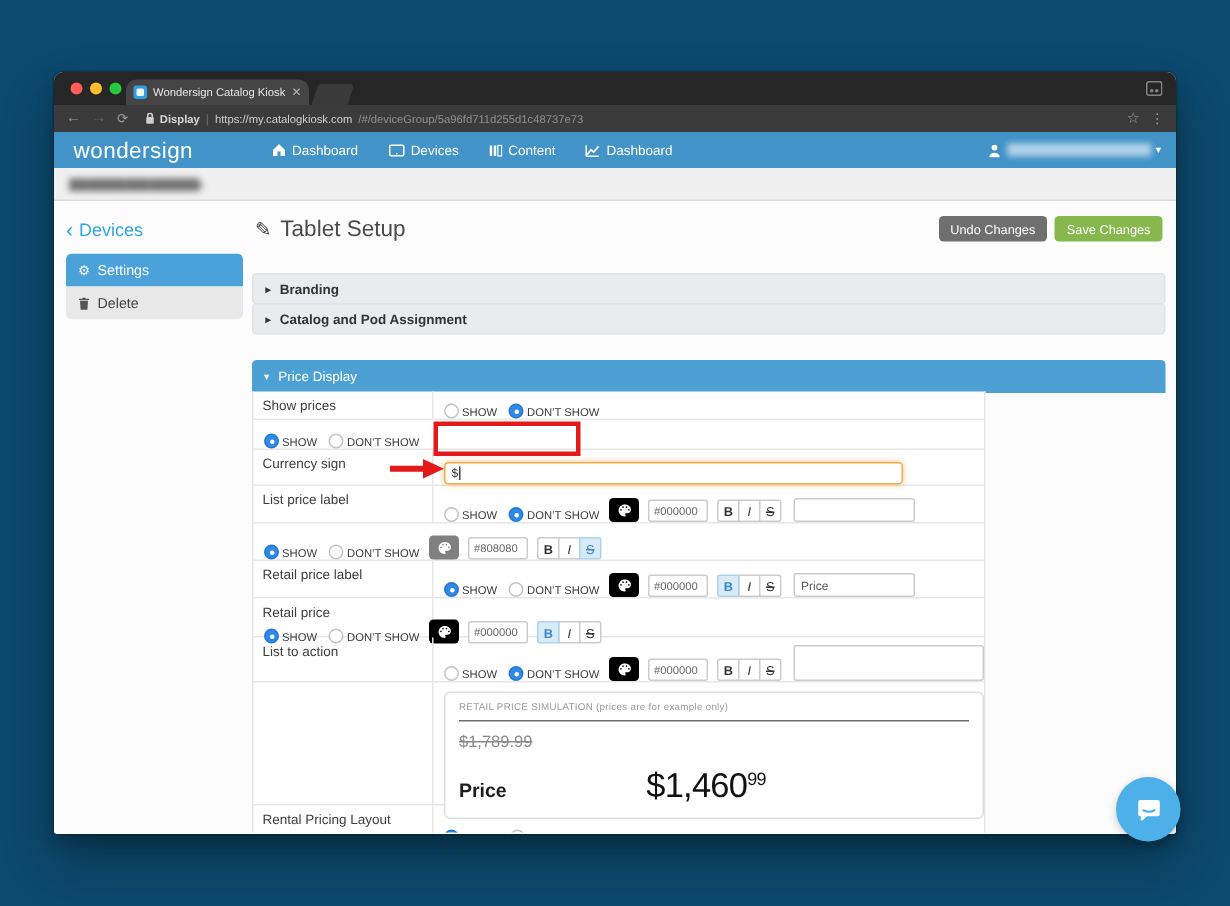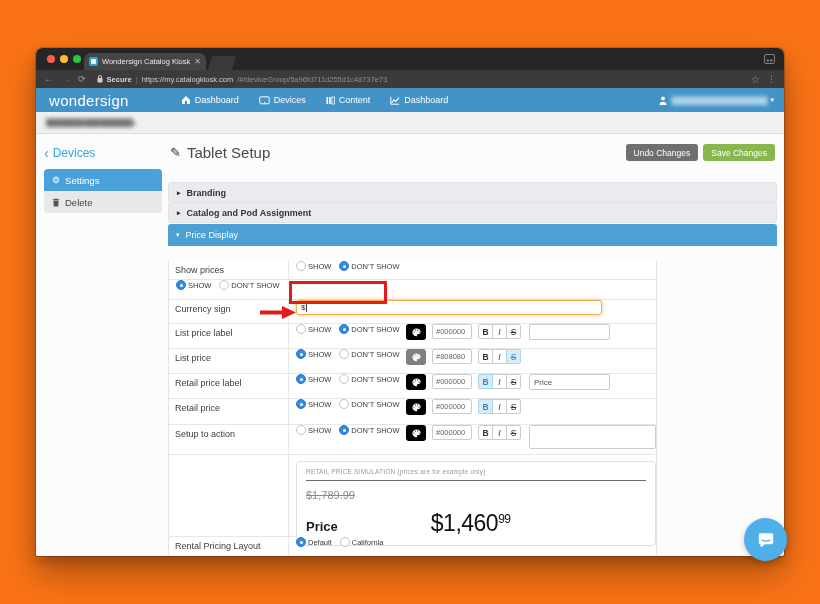--- a/index.html
+++ b/index.html
@@ -1,17 +1,17 @@
 <!DOCTYPE html>
 <html><head>
 <meta charset="utf-8">
 <style>
   * { margin:0; padding:0; box-sizing:border-box; }
   html,body { background:#fff; font-family:"Liberation Sans", sans-serif; }
-  .stage { position:relative; width:820px; height:604px; background:#f97316; overflow:hidden;padding-left:28px; }
+  .stage { position:relative; width:820px; height:604px; background:#0c4a6e; overflow:hidden;padding-left:28px; }
 
   
   .window { position:absolute; left:36px; top:48px; width:748px; height:508px;
     border-radius:6px 6px 2px 2px; overflow:hidden; background:#fff;
     box-shadow:0 0 0 1px rgba(0,0,0,.18), 0 18px 34px rgba(0,0,0,.30), 0 6px 12px rgba(0,0,0,.18); }
 
   .titlebar { position:relative; height:22px; background:#262626; }
   .lights { position:absolute; left:11px; top:7px; display:flex; gap:5px; }
   .light { width:8px; height:8px; border-radius:50%; }
   .light.red{background:#ff5e57}.light.yellow{background:#ffbd2e}.light.green{background:#28c840}
@@ -72,21 +72,21 @@
   .acc { position:absolute; left:0; width:609px; height:21px; border-radius:3px; display:flex; align-items:center;
     gap:6px; padding-left:8px; font-size:9px; }
   .acc.collapsed { background:#e9ebee; border:1px solid #dfe2e6; color:#333;font-weight:bold; }
   .acc.open { background:#4da0d4; color:#fff; height:22px; border-radius:3px 3px 0 0; }
   .acc-caret { font-size:7px; }
 
   .rows { position:absolute; left:0; top:127px; width:489px; background:#fff;
     border-left:1px solid #e4e4e4; border-right:1px solid #e4e4e4; }
   .frow { display:flex; border-bottom:1px solid #e7e7e7; }
   .fcell-label { width:120px; flex:none; border-right:1px solid #e7e7e7; padding:4px 3px 0 6px; font-size:9px; color:#3d3d3d; }
-  .fcell-ctrl { flex:1; display:flex; align-items:flex-start; padding-left:7px; min-width:0; }
+  .fcell-ctrl { flex:1; display:flex; align-items:flex-end; padding-left:7px; min-width:0; }
 
   .radio-zone { width:102px; flex:none; display:flex; align-items:center; gap:8px; }
   .radio-opt { display:flex; align-items:center; gap:2px; }
   .radio { width:10px; height:10px; border-radius:50%; border:1px solid #c3c3c3; background:#fff; flex:none; position:relative; }
   .radio.checked { background:#2e8ae6; border-color:#2779cf; }
   .radio.checked::after { content:""; position:absolute; left:3px; top:3px; width:3px; height:3px; border-radius:50%; background:#fff; }
   .rlabel { font-size:7.5px; color:#3a3a3a; white-space:nowrap; }
 
   .swatch { width:20px; height:16px; border-radius:3px; display:flex; align-items:center; justify-content:center; margin-left:8px; flex:none; }
   .hexbox { width:40px; height:15px; border:1px solid #ccc; border-radius:2px; font-size:7.5px; color:#666;
@@ -155,21 +155,21 @@
 
     <div class="urlbar">
       <span class="nav-arrow">←</span>
       <span class="nav-arrow dim">→</span>
       <span class="reload">⟳</span>
       <span class="urltext">
         <svg width="6" height="8" viewBox="0 0 6 8">
           <rect x="0.5" y="3" width="5" height="4.5" rx="0.8" fill="#cfcfcf"></rect>
           <path d="M1.5 3V2a1.5 1.5 0 0 1 3 0v1" stroke="#cfcfcf" fill="none"></path>
         </svg>
-        <span class="secure">Secure</span>
+        <span class="secure">Display</span>
         <span class="url-sep">|</span>
         <span class="url-host">https://my.catalogkiosk.com</span>
         <span class="url-path">/#/deviceGroup/5a96fd711d255d1c48737e73</span>
       </span>
       <span class="star">☆</span>
       <span class="kebab">⋮</span>
     </div>
 
     <div class="navbar">
       <span class="brand">wondersign</span>
@@ -252,21 +252,21 @@
         </div>
 
         <div class="acc collapsed" style="top:48px;">
           <span class="acc-caret">▸</span>
           <span>Branding</span>
         </div>
         <div class="acc collapsed" style="top:68px;">
           <span class="acc-caret">▸</span>
           <span>Catalog and Pod Assignment</span>
         </div>
-        <div class="acc open" style="top:90px;">
+        <div class="acc open" style="top:106px;">
           <span class="acc-caret">▾</span>
           <span>Price Display</span>
         </div>
 
         <div class="rows">
 
           <div class="frow" style="height:19px;">
             <div class="fcell-label">Show prices</div>
             <div class="fcell-ctrl">
               <div class="radio-zone">
@@ -329,21 +329,20 @@
               <span class="bis">
                 <button class="bis-btn b">B</button>
                 <button class="bis-btn i">I</button>
                 <button class="bis-btn s">S</button>
               </span>
               <input class="tinput small" value="" style="">
             </div>
           </div>
 
           <div class="frow" style="height:25px;">
-            <div class="fcell-label">List price</div>
             <div class="fcell-ctrl">
               <div class="radio-zone">
                 <span class="radio-opt">
                   <span class="radio checked"></span>
                   <span class="rlabel">SHOW</span>
                 </span>
                 <span class="radio-opt">
                   <span class="radio"></span>
                   <span class="rlabel">DON’T SHOW</span>
                 </span>
@@ -383,21 +382,21 @@
               <input class="hexbox" value="#000000" style="">
               <span class="bis">
                 <button class="bis-btn b active">B</button>
                 <button class="bis-btn i">I</button>
                 <button class="bis-btn s">S</button>
               </span>
               <input class="tinput small" value="Price" style="">
             </div>
           </div>
 
-          <div class="frow" style="height:26px;">
+          <div class="frow" style="height:26px;flex-direction:column;">
             <div class="fcell-label">Retail price</div>
             <div class="fcell-ctrl">
               <div class="radio-zone">
                 <span class="radio-opt">
                   <span class="radio checked"></span>
                   <span class="rlabel">SHOW</span>
                 </span>
                 <span class="radio-opt">
                   <span class="radio"></span>
                   <span class="rlabel">DON’T SHOW</span>
@@ -411,21 +410,21 @@
               <input class="hexbox" value="#000000" style="">
               <span class="bis">
                 <button class="bis-btn b active">B</button>
                 <button class="bis-btn i">I</button>
                 <button class="bis-btn s">S</button>
               </span>
             </div>
           </div>
 
           <div class="frow" style="height:30px;">
-            <div class="fcell-label">Setup to action</div>
+            <div class="fcell-label">List to action</div>
             <div class="fcell-ctrl">
               <div class="radio-zone">
                 <span class="radio-opt">
                   <span class="radio"></span>
                   <span class="rlabel">SHOW</span>
                 </span>
                 <span class="radio-opt">
                   <span class="radio checked"></span>
                   <span class="rlabel">DON’T SHOW</span>
                 </span>

